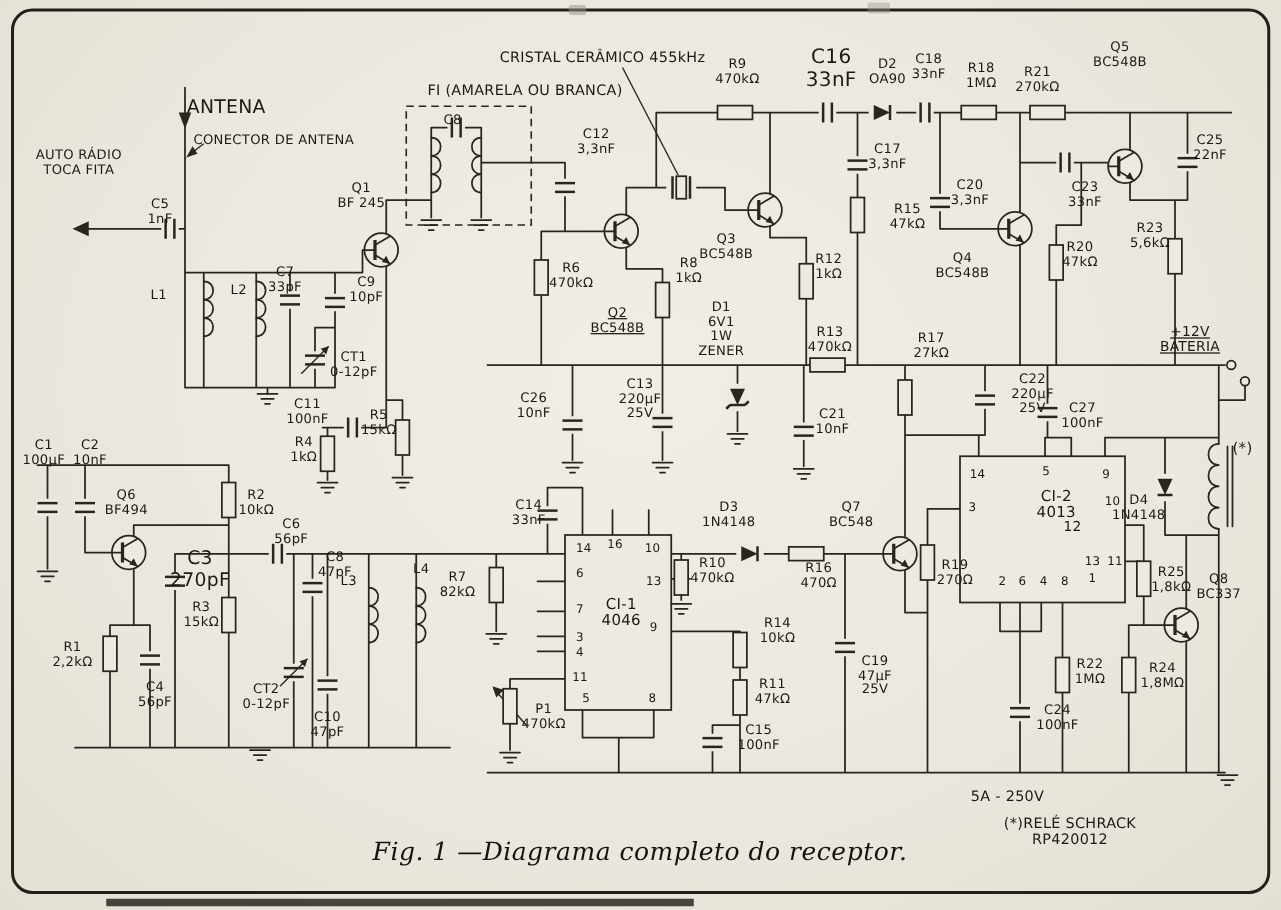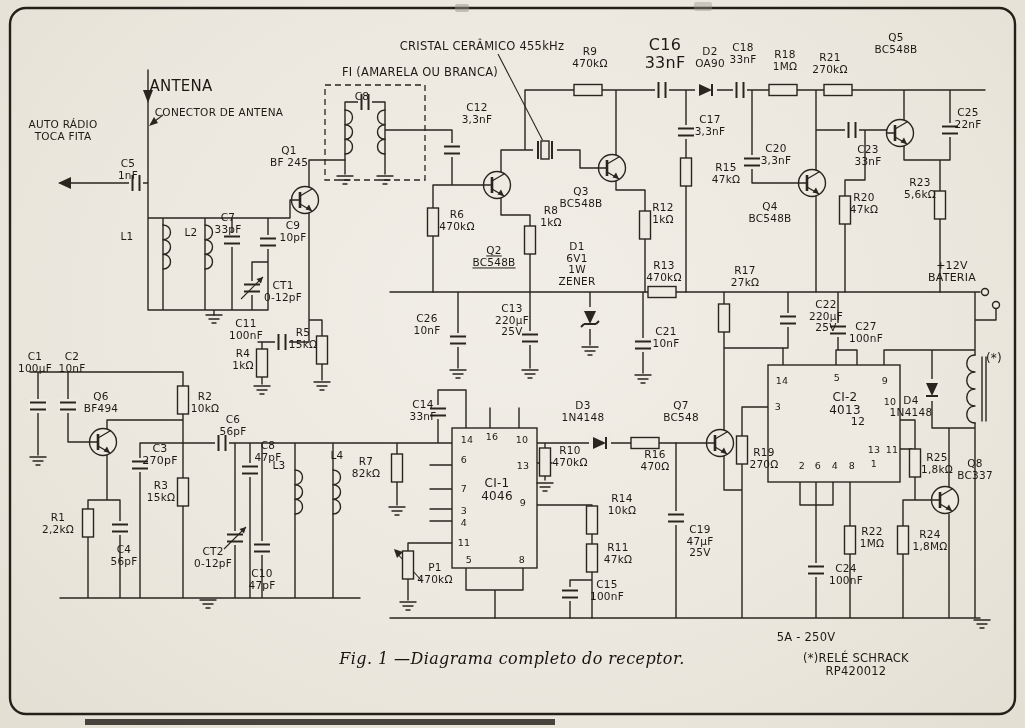--- a/index.html
+++ b/index.html
@@ -16,22 +16,22 @@
   .plate{stroke:#29261f;stroke-width:2;fill:none;}
   .mask{fill:#eeeae1;stroke:none;}
   .frame{stroke:#23201a;stroke-width:2.4;fill:none;}
   .dash{stroke:#29261f;stroke-width:1.3;fill:none;stroke-dasharray:6 4;}
   .lbl{
     position:absolute;transform:translate(-50%,-50%);
     white-space:pre-line;text-align:center;line-height:1.1;
     color:#1d1a14;letter-spacing:.25px;font-weight:500;
   }
   .caption{
-    position:absolute;left:512px;top:658px;transform:translate(-50%,-50%);
-    font-family:"DejaVu Serif",serif;font-style:italic;font-size:16px;
+    position:absolute;left:512px;top:681px;transform:translate(-50%,-50%);
+    font-family:"DejaVu Serif",serif;font-style:italic;font-size:20px;
     color:#17140f;letter-spacing:.4px;white-space:nowrap;
   }
 </style>
 </head>
 <body>
 
 <div class="page">
 
   <svg width="1025" height="728" viewBox="0 0 1025 728">
 
@@ -297,21 +297,21 @@
       <span class="lbl" style="left: 35px; top: 363px; font-size: 10.5px;">C1
 100μF</span>
       <span class="lbl" style="left: 72px; top: 363px; font-size: 10.5px;">C2
 10nF</span>
       <span class="lbl" style="left: 101px; top: 403px; font-size: 10.5px;">Q6
 BF494</span>
       <span class="lbl" style="left: 205px; top: 403px; font-size: 10.5px;">R2
 10kΩ</span>
       <span class="lbl" style="left: 233px; top: 426px; font-size: 10.5px;">C6
 56pF</span>
-      <span class="lbl" style="left: 160px; top: 455px; font-size: 11px;">C3
+      <span class="lbl" style="left: 160px; top: 455px; font-size: 15px;">C3
 270pF</span>
       <span class="lbl" style="left: 268px; top: 452px; font-size: 10.5px;">C8
 47pF</span>
       <span class="lbl" style="left: 279px; top: 466px; font-size: 10.5px;">L3</span>
       <span class="lbl" style="left: 337px; top: 456px; font-size: 10.5px;">L4</span>
       <span class="lbl" style="left: 161px; top: 492px; font-size: 10.5px;">R3
 15kΩ</span>
       <span class="lbl" style="left: 58px; top: 524px; font-size: 10.5px;">R1
 2,2kΩ</span>
       <span class="lbl" style="left: 124px; top: 556px; font-size: 10.5px;">C4
@@ -378,21 +378,21 @@
 25V</span>
       <span class="lbl" style="left: 666px; top: 338px; font-size: 10.5px;">C21
 10nF</span>
       <span class="lbl" style="left: 745px; top: 277px; font-size: 10.5px;">R17
 27kΩ</span>
       <span class="lbl" style="left: 826px; top: 316px; font-size: 10.5px;">C22
 220μF
 25V</span>
       <span class="lbl" style="left: 866px; top: 333px; font-size: 10.5px;">C27
 100nF</span>
-      <span class="lbl" style="left: 952px; top: 272px; font-size: 11px;">+12V
+      <span class="lbl" style="left: 952px; top: 272px; font-size: 11px; text-decoration: underline;">+12V
 BATERIA</span>
       <span class="lbl" style="left: 911px; top: 407px; font-size: 10.5px;">D4
 1N4148</span>
       <span class="lbl" style="left: 994px; top: 359px; font-size: 12px;">(*)</span>
       <span class="lbl" style="left: 423px; top: 411px; font-size: 10.5px;">C14
 33nF</span>
       <span class="lbl" style="left: 366px; top: 468px; font-size: 10.5px;">R7
 82kΩ</span>
       <span class="lbl" style="left: 497px; top: 490px; font-size: 12px;">CI-1
 4046</span>

